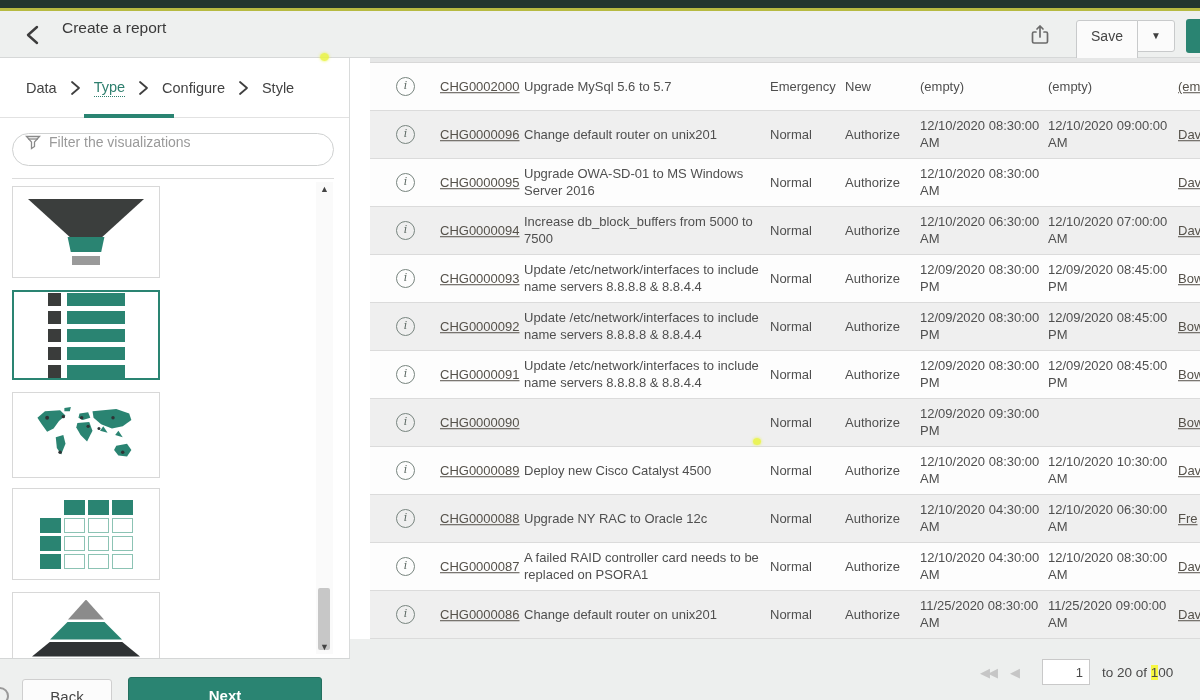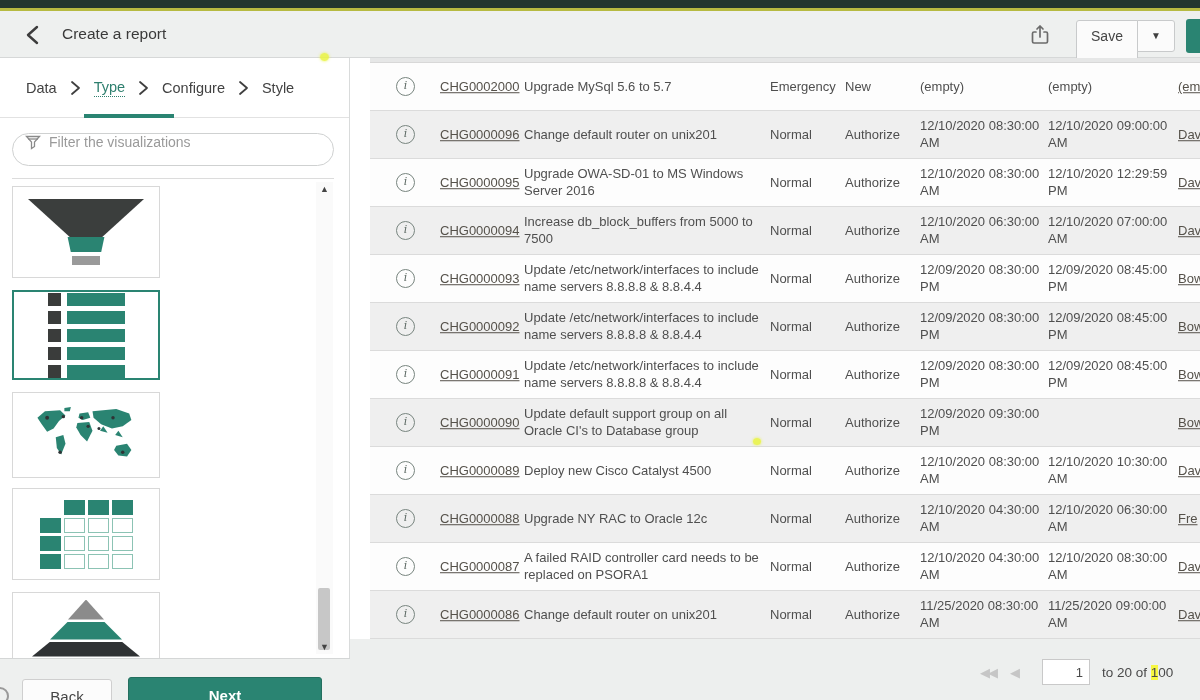--- a/index.html
+++ b/index.html
@@ -4,21 +4,21 @@
 <style>
   * { box-sizing: border-box; margin: 0; padding: 0; }
   html,body { width:1200px; height:700px; overflow:hidden; }
   body { font-family:"Liberation Sans", sans-serif; background:#fff; position:relative; color:#4d4d4d; }
 
   
   .top-stripe { position:absolute; left:0; top:0; width:1200px; height:8px; background:#22362e; }
   .top-line   { position:absolute; left:0; top:8px; width:1200px; height:3px; background:#b6ba41; }
   .appbar { position:absolute; left:0; top:11px; width:1200px; height:47px; background:#eef0ef; border-bottom:1px solid #d6d8d8; }
   .back-btn { position:absolute; left:22px; top:12px; width:24px; height:24px; cursor:pointer; }
-  .app-title { position:absolute; left:62px; top:14px; font-size:15.5px; color:#3a3a3a; }
+  .app-title { position:absolute; left:62px; top:8px; font-size:15.5px; color:#3a3a3a; }
   .share-btn { position:absolute; left:1028px; top:12px; width:24px; height:24px; }
   .save-btn { position:absolute; left:1076px; top:9px; width:62px; height:49px; background:#fbfbfb; border:1px solid #c8cacb; border-radius:3px 0 0 3px; font-size:14px; color:#454545; text-align:center; line-height:30px; }
   .save-caret-btn { position:absolute; left:1137px; top:9px; width:38px; height:32px; background:#fbfbfb; border:1px solid #c8cacb; border-radius:0 3px 3px 0; text-align:center; line-height:30px; font-size:10px; color:#3f3f3f; }
   .run-partial { position:absolute; left:1186px; top:8px; width:20px; height:34px; background:#2a8472; border-radius:3px; }
 
   
   .left-panel { position:absolute; left:0; top:58px; width:350px; height:652px; background:#fff; border-right:1px solid #d9dbdb; }
   .crumbs { position:relative; height:60px; border-bottom:1px solid #e2e2e2; display:flex; align-items:center; padding-left:26px; gap:13px; }
   .crumb { font-size:14.5px; color:#424242; cursor:pointer; }
   .crumb.active { color:#2e7f6e; border-bottom:1px dotted #2e7f6e; padding-bottom:1px; }
@@ -292,21 +292,20 @@
   </div>
       <div class="row plain">
     <div class="cell c-info">
           <span class="info-circle">i</span>
         </div>
     <div class="cell c-number link">CHG0000095</div>
     <div class="cell c-desc">Upgrade OWA-SD-01 to MS Windows Server 2016</div>
     <div class="cell c-priority">Normal</div>
     <div class="cell c-state">Authorize</div>
     <div class="cell c-start">12/10/2020 08:30:00 AM</div>
-    <div class="cell c-end">12/10/2020 12:29:59 PM</div>
     <div class="cell c-assignee link">Dav</div>
   </div>
       <div class="row stripe">
     <div class="cell c-info">
           <span class="info-circle">i</span>
         </div>
     <div class="cell c-number link">CHG0000094</div>
     <div class="cell c-desc">Increase db_block_buffers from 5000 to 7500</div>
     <div class="cell c-priority">Normal</div>
     <div class="cell c-state">Authorize</div>
@@ -348,21 +347,20 @@
     <div class="cell c-state">Authorize</div>
     <div class="cell c-start">12/09/2020 08:30:00 PM</div>
     <div class="cell c-end">12/09/2020 08:45:00 PM</div>
     <div class="cell c-assignee link">Bow</div>
   </div>
       <div class="row stripe">
     <div class="cell c-info">
           <span class="info-circle">i</span>
         </div>
     <div class="cell c-number link">CHG0000090</div>
-    <div class="cell c-desc">Update default support group on all Oracle CI's to Database group</div>
     <div class="cell c-priority">Normal</div>
     <div class="cell c-state">Authorize</div>
     <div class="cell c-start">12/09/2020 09:30:00 PM</div>
     <div class="cell c-assignee link">Bow</div>
   </div>
       <div class="row plain">
     <div class="cell c-info">
           <span class="info-circle">i</span>
         </div>
     <div class="cell c-number link">CHG0000089</div>

